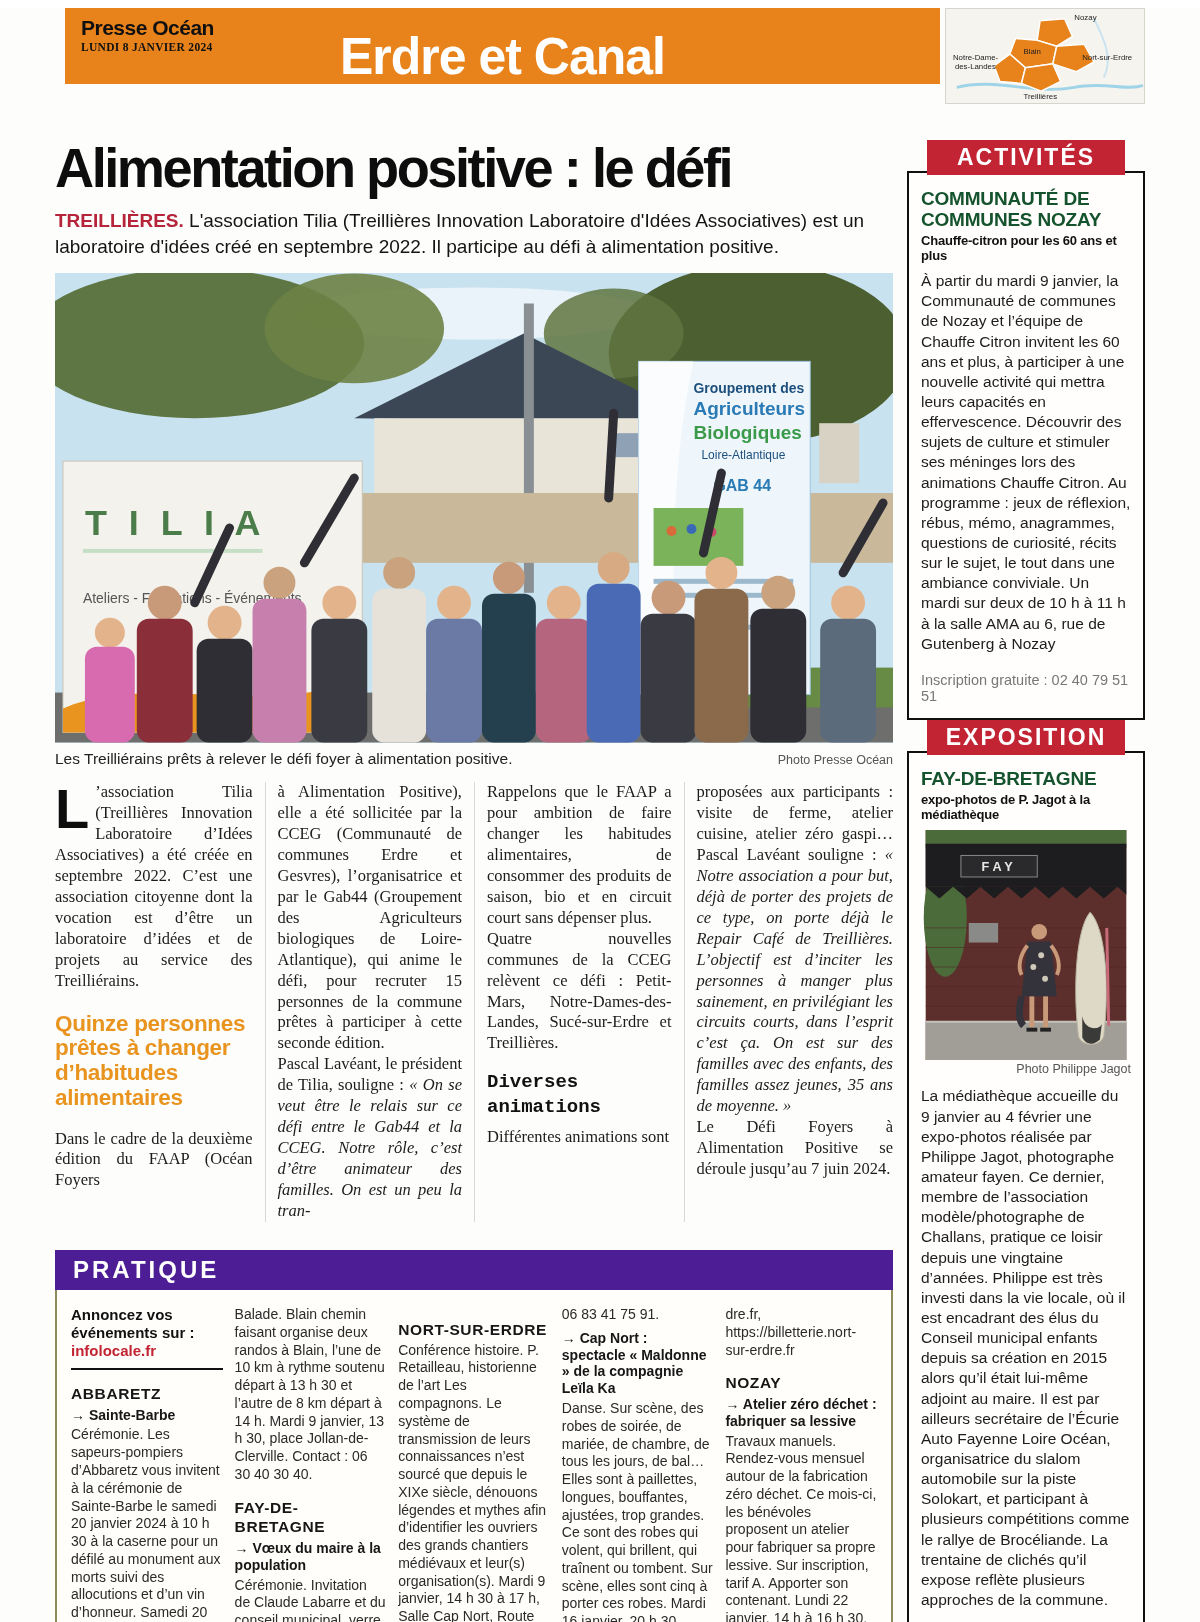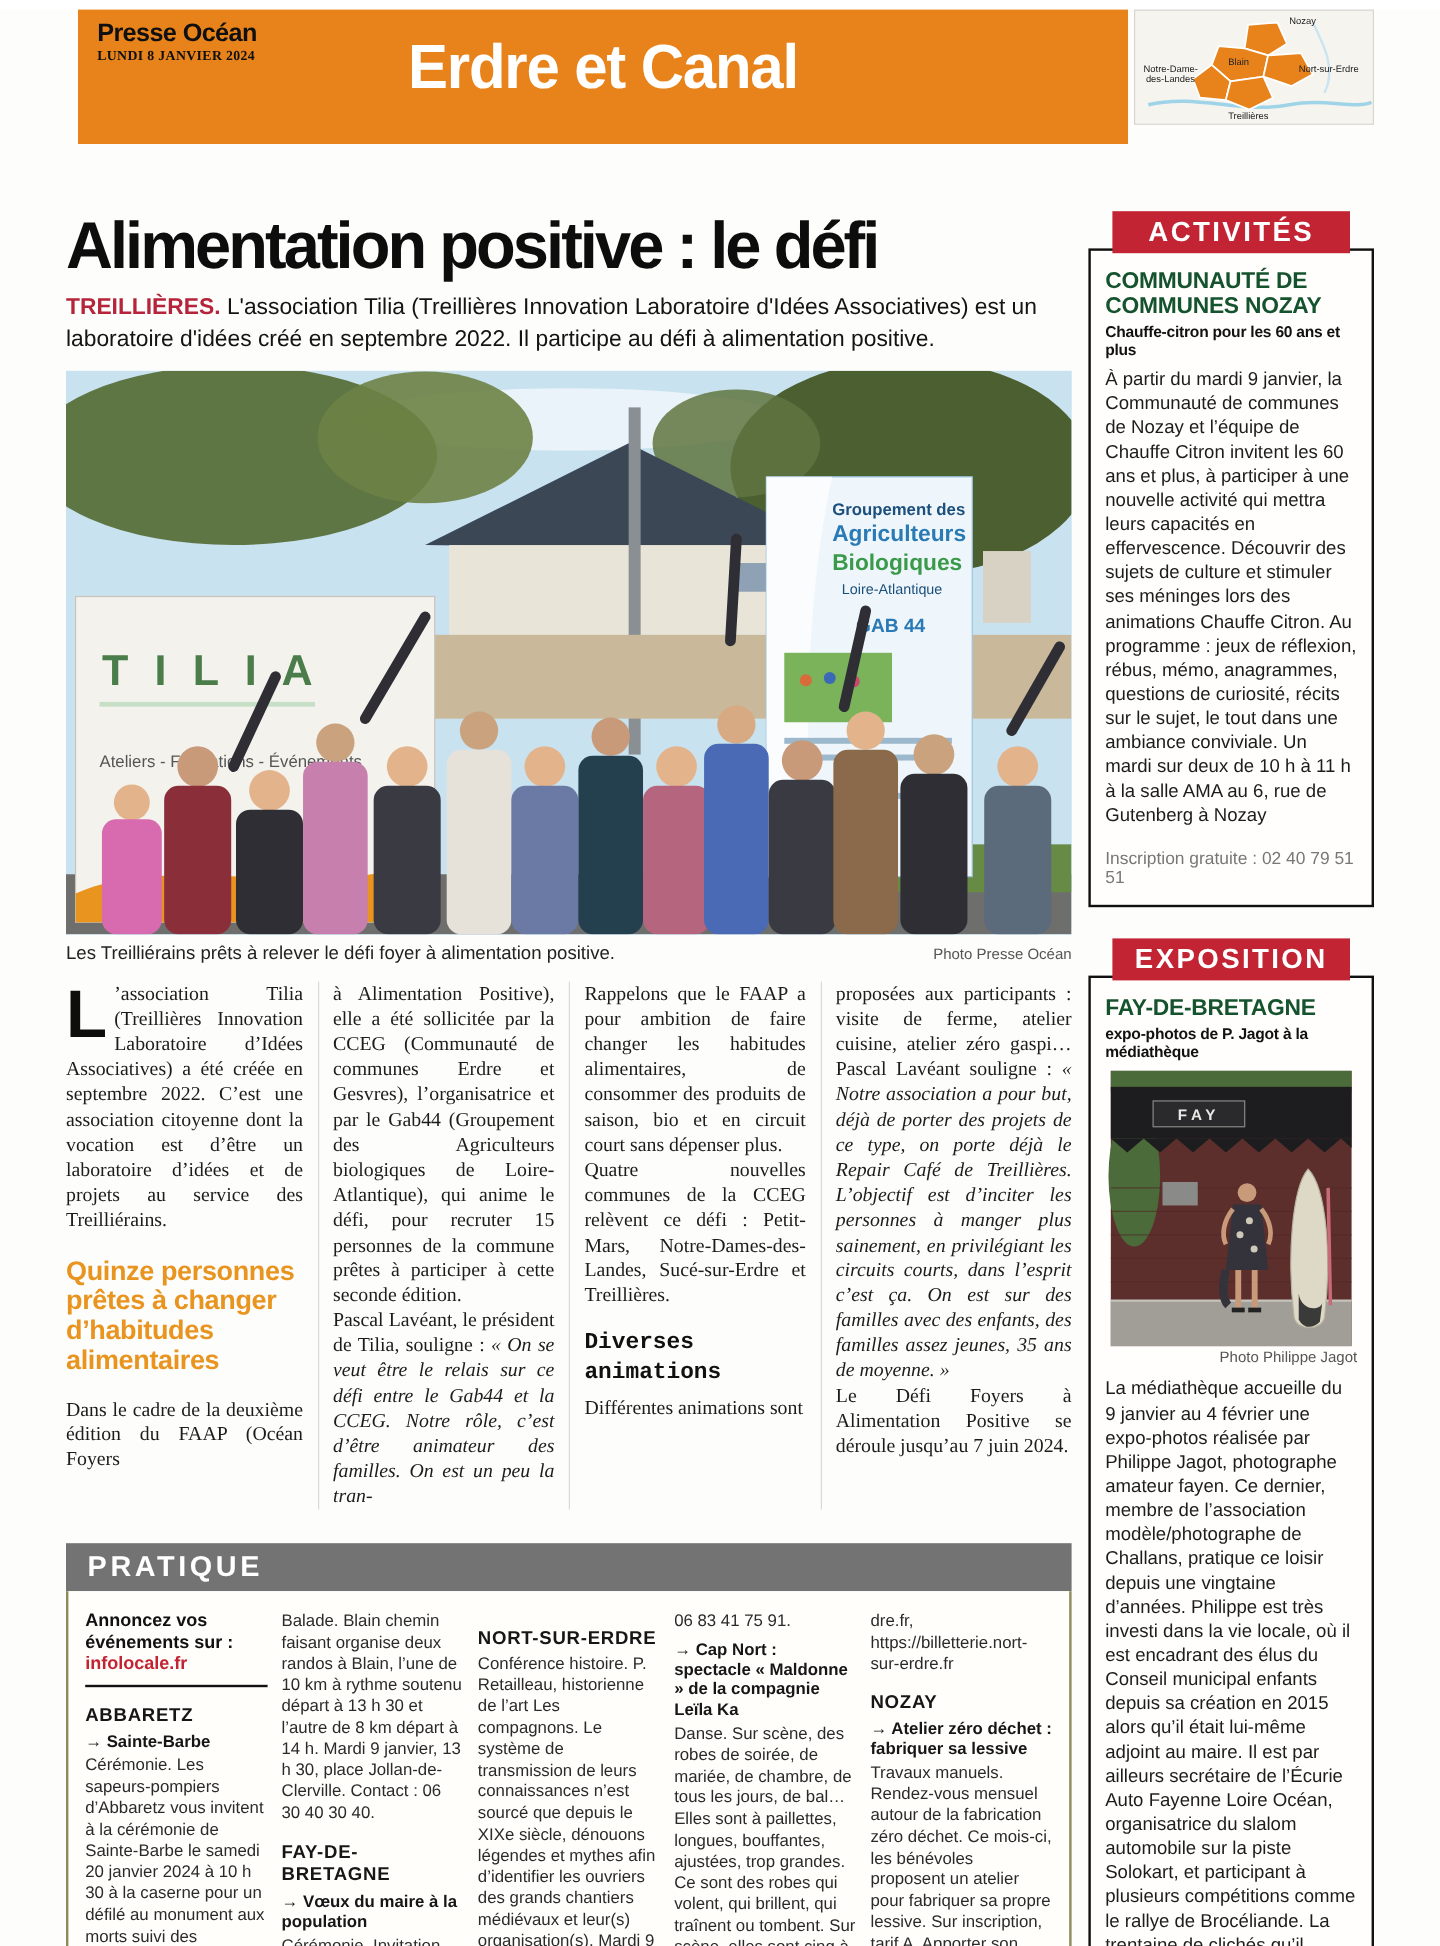--- a/index.html
+++ b/index.html
@@ -4,21 +4,21 @@
 <style>
   html,body{margin:0;padding:0;}
   body{
     width:1200px;height:1622px;background:#ffffff;
     font-family:"Liberation Sans",sans-serif;color:#1a1a1a;
     -webkit-font-smoothing:antialiased;overflow:hidden;
   }
   .page{position:relative;width:1200px;min-height:1622px;background:#fdfdfc;}
 
   
-  .masthead{display:flex;gap:5px;margin:8px 55px 0 65px;height:112px;}
+  .masthead{display:flex;gap:5px;margin:8px 55px 0 65px;height:76px;}
   .banner{flex:1;background:#e8831c;position:relative;}
   .brand{position:absolute;left:16px;top:9px;line-height:1;}
   .brand .paper{font-weight:bold;font-size:21px;letter-spacing:-0.5px;color:#101010;}
   .brand .date{font-family:"Liberation Serif",serif;font-weight:bold;font-size:11.5px;margin-top:4px;color:#101010;letter-spacing:0.3px;}
   .section-title{width:100%;text-align:center;color:#fff;font-weight:bold;font-size:52px;line-height:96px;letter-spacing:-1px;transform:scaleX(0.96);transform-origin:center;}
   .map-box{width:200px;height:96px;background:#f6f4ef;border:1px solid #d8d5cd;box-sizing:border-box;}
   .map-box svg{display:block;width:100%;height:100%;}
 
   
   .content{display:flex;gap:14px;margin:56px 55px 0 55px;}
@@ -44,31 +44,31 @@
   .acol:last-child{padding-right:0;}
   .acol + .acol{border-left:1px solid #d9d9d4;}
   .acol p{margin:0;}
   .dropcap{float:left;font-family:"Liberation Sans",sans-serif;font-weight:800;font-size:56px;line-height:0.82;padding:4px 6px 0 0;color:#0d0d0d;}
   .orange-sub{font-family:"Liberation Sans",sans-serif;font-weight:800;font-size:22.5px;line-height:1.1;color:#e8941f;text-align:left;margin:20px 0 18px 0;letter-spacing:-0.3px;}
   .black-sub{font-family:Liberation Mono, monospace;font-weight:800;font-size:19px;color:#111;text-align:left;margin:16px 0 8px 0;}
   .it{font-style:italic;}
 
   
   .pratique{margin-top:28px;}
-  .prt-header{background:#737373;color:#fff;font-weight:800;font-size:24px;letter-spacing:3px;padding:6px 0 6px 18px;}
+  .prt-header{background:#4c1d95;color:#fff;font-weight:800;font-size:24px;letter-spacing:3px;padding:6px 0 6px 18px;}
   .prt-box{border:2px solid #8c8c5a;border-top:none;background:#fffefa;display:grid;grid-template-columns:repeat(5,1fr);column-gap:12px;padding:16px 14px 22px 14px;box-sizing:border-box;}
   .prt-col{font-size:14px;line-height:1.27;color:#2a2a2a;}
   .prt-announce{font-weight:800;font-size:15px;line-height:1.2;border-bottom:2px solid #111;padding-bottom:8px;margin-bottom:14px;color:#111;}
   .prt-link{color:#c22433;}
   .prt-city{font-weight:800;font-size:15.5px;letter-spacing:0.6px;margin:14px 0 2px 0;color:#161616;}
   .prt-event{font-weight:800;font-size:14px;line-height:1.2;margin:3px 0 3px 0;color:#161616;}
   .prt-body{margin:0 0 6px 0;}
 
   
-  .side-section{margin-bottom:26px;}
+  .side-section{}
   .side-header{margin:0 20px -4px 20px;position:relative;z-index:2;background:#c22433;color:#fff;text-align:center;font-weight:800;font-size:23px;letter-spacing:2px;padding:4px 0;}
   .side-box{border:2px solid #101010;background:#fffefc;padding:16px 12px 14px 12px;position:relative;z-index:1;}
   .side-kicker{color:#14532d;font-weight:700;font-size:19px;line-height:1.08;letter-spacing:-0.2px;}
   .side-title{color:#111;font-weight:800;font-size:13px;line-height:1.12;margin:4px 0 8px 0;letter-spacing:-0.2px;}
   .side-body{font-size:15.5px;line-height:1.3;color:#1c1c1c;}
   .side-foot{font-size:14.5px;color:#777;margin-top:18px;}
   .expo-photo{width:100%;height:230px;overflow:hidden;margin:4px 0 2px 0;}
   .expo-photo svg{display:block;width:100%;height:100%;}
   .expo-credit{text-align:right;font-size:12.5px;color:#555;margin-bottom:10px;}
 </style>

